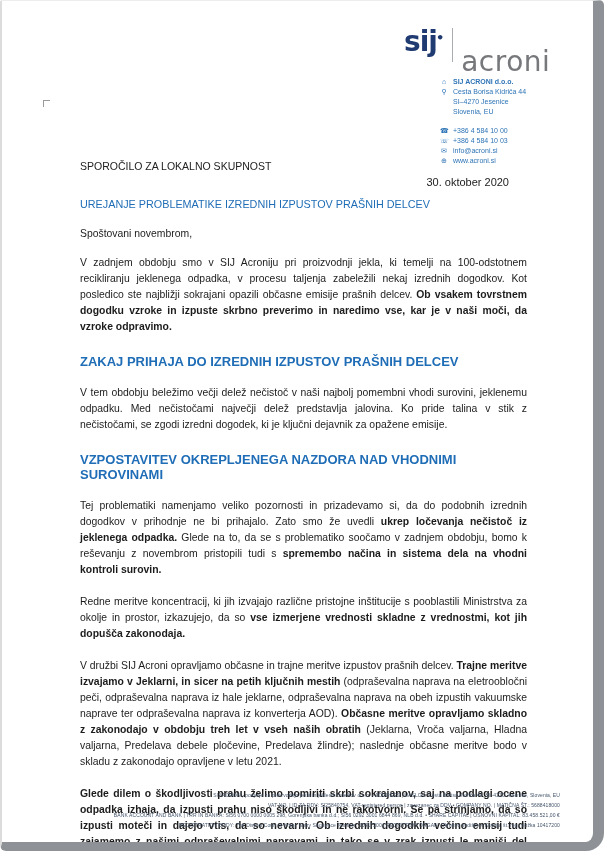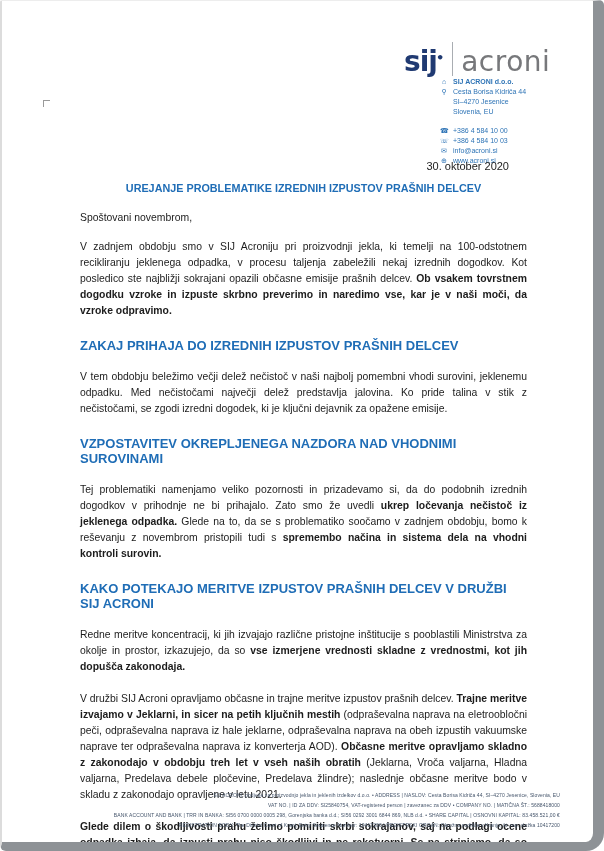--- a/index.html
+++ b/index.html
@@ -11,39 +11,39 @@
     position:absolute;inset:0;pointer-events:none;z-index:5;
     border-left:2px solid #dcdcdc;border-top:1px solid #ededed;
     border-right:11px solid #8e9296;border-bottom:9px solid #8e9296;
     border-radius:2px 5px 18px 6px;
   }
   .crop-mark{
     position:absolute;left:43px;top:100px;width:6px;height:6px;
     border-left:1px solid #9a9a9a;border-top:1px solid #9a9a9a;
   }
   
-  .logo{position:absolute;left:404px;top:28px;display:flex;align-items:flex-end;gap:8px;}
+  .logo{position:absolute;left:404px;top:28px;display:flex;align-items:flex-start;gap:8px;}
   .logo-sij{font-family:"DejaVu Sans",sans-serif;font-weight:bold;font-size:28px;
     color:#203a72;letter-spacing:-1px;line-height:1;}
   .logo-dot{font-size:13px;color:#203a72;position:relative;top:-9px;left:-1px;}
   .logo-divider{width:1px;height:34px;background:#a9adb2;}
   .logo-acroni{font-family:"DejaVu Sans",sans-serif;font-weight:400;font-size:28px;
     color:#77787b;letter-spacing:0.5px;line-height:1;margin-top:20px;}
   
   .contact{position:absolute;left:440px;top:77px;color:#2e74b6;font-size:7px;line-height:10px;}
   .contact-row{display:flex;gap:5px;align-items:flex-start;}
   .contact-row .glyph{width:8px;text-align:center;font-size:7px;flex:none;}
   .contact-row.bold{font-weight:bold;}
   .contact-row.indent{padding-left:13px;}
   .contact-gap{height:9px;}
   
   .doc{position:absolute;left:80px;top:160px;width:447px;}
   .kicker{font-size:10.5px;color:#222;margin:0 0 4px 0;}
   .date-line{text-align:right;padding-right:18px;font-size:11px;margin:0 0 6px 0;}
-  .doc-title{font-size:10.8px;font-weight:bold;color:#1f6db6;margin:10px 0 18px 0;text-align:center;}
+  .doc-title{font-size:10.8px;font-weight:normal;color:#1f6db6;margin:10px 0 18px 0;}
   .salutation{font-size:10.4px;margin:18px 0 0 0;}
   p.body{font-size:10.4px;line-height:16px;text-align:justify;margin:16px 0 0 0;}
   p.body .b{font-weight:bold;}
   h2.sec{font-size:13px;font-weight:bold;color:#1f6db6;margin:19px 0 0 0;}
   p.allbold{font-weight:bold;}
   
   .footer{
     position:absolute;right:44px;bottom:21px;width:500px;text-align:right;
     color:#44546a;font-size:5px;line-height:10px;letter-spacing:0.1px;
   }
@@ -89,29 +89,29 @@
       <span class="glyph">✉</span>
       <span>info@acroni.si</span>
     </div>
     <div class="contact-row">
       <span class="glyph">⊕</span>
       <span>www.acroni.si</span>
     </div>
   </div>
 
   <div class="doc">
+    <p class="kicker">SPOROČILO ZA LOKALNO SKUPNOST</p>
     <p class="date-line">30. oktober 2020</p>
     <h1 class="doc-title">UREJANJE PROBLEMATIKE IZREDNIH IZPUSTOV PRAŠNIH DELCEV</h1>
     <p class="salutation">Spoštovani novembrom,</p>
     <p class="body"><span>V zadnjem obdobju smo v SIJ Acroniju pri proizvodnji jekla, ki temelji na 100-odstotnem recikliranju jeklenega odpadka, v procesu taljenja zabeležili nekaj izrednih dogodkov. Kot posledico ste najbližji sokrajani opazili občasne emisije prašnih delcev. </span><span class="b">Ob vsakem tovrstnem dogodku vzroke in izpuste skrbno preverimo in naredimo vse, kar je v naši moči, da vzroke odpravimo.</span></p>
     <h2 class="sec">ZAKAJ PRIHAJA DO IZREDNIH IZPUSTOV PRAŠNIH DELCEV</h2>
     <p class="body"><span>V tem obdobju beležimo večji delež nečistoč v naši najbolj pomembni vhodi surovini, jeklenemu odpadku. Med nečistočami največji delež predstavlja jalovina. Ko pride talina v stik z nečistočami, se zgodi izredni dogodek, ki je ključni dejavnik za opažene emisije.</span></p>
     <h2 class="sec">VZPOSTAVITEV OKREPLJENEGA NAZDORA NAD VHODNIMI SUROVINAMI</h2>
     <p class="body"><span>Tej problematiki namenjamo veliko pozornosti in prizadevamo si, da do podobnih izrednih dogodkov v prihodnje ne bi prihajalo. Zato smo že uvedli </span><span class="b">ukrep ločevanja nečistoč iz jeklenega odpadka.</span><span> Glede na to, da se s problematiko soočamo v zadnjem obdobju, bomo k reševanju z novembrom pristopili tudi s </span><span class="b">spremembo načina in sistema dela na vhodni kontroli surovin.</span></p>
-    <h2 class="sec">KAKO POTEKAJO MERITVE IZPUSTOV PRAŠNIH DELCEV V DRUŽBI SIJ ACRONI</h2>
     <p class="body"><span>Redne meritve koncentracij, ki jih izvajajo različne pristojne inštitucije s pooblastili Ministrstva za okolje in prostor, izkazujejo, da so </span><span class="b">vse izmerjene vrednosti skladne z vrednostmi, kot jih dopušča zakonodaja.</span></p>
     <p class="body"><span>V družbi SIJ Acroni opravljamo občasne in trajne meritve izpustov prašnih delcev. </span><span class="b">Trajne meritve izvajamo v Jeklarni, in sicer na petih ključnih mestih </span><span>(odpraševalna naprava na eletroobločni peči, odpraševalna naprava iz hale jeklarne, odpraševalna naprava na obeh izpustih vakuumske naprave ter odpraševalna naprava iz konverterja AOD). </span><span class="b">Občasne meritve opravljamo skladno z zakonodajo v obdobju treh let v vseh naših obratih </span><span>(Jeklarna, Vroča valjarna, Hladna valjarna, Predelava debele pločevine, Predelava žlindre); naslednje občasne meritve bodo v skladu z zakonodajo opravljene v letu 2021.</span></p>
     <p class="body allbold"><span class="b">Glede dilem o škodljivosti prahu želimo pomiriti skrbi sokrajanov, saj na podlagi ocene odpadka izhaja, da izpusti prahu niso škodljivi in ne rakotvorni. Se pa strinjamo, da so izpusti moteči in dajejo vtis, da so nevarni. Ob izrednih dogodkih večino emisij tudi zajamemo z našimi odpraševalnimi napravami, in tako se v zrak izpusti le manjši del prahu.</span></p>
   </div>
 
   <div class="footer">
     <div>SIJ ACRONI, podjetje za proizvodnjo jekla in jeklenih izdelkov d.o.o.  •  ADDRESS | NASLOV: Cesta Borisa Kidriča 44, SI–4270 Jesenice, Slovenia, EU</div>
     <div>VAT NO. | ID ZA DDV: SI25840754, VAT-registered person | zavezanec za DDV  •  COMPANY NO. | MATIČNA ŠT.: 5688418000</div>
     <div>BANK ACCOUNT AND BANK | TRR IN BANKA: SI56 0700 0000 0005 298, Gorenjska banka d.d.; SI56 0292 3001 6844 869, NLB d.d.  •  SHARE CAPITAL | OSNOVNI KAPITAL: 83.458.521,00 €</div>
     <div>REGISTRATION BODY: The District Court of Kranj, Entry Sequence Number: 10417200 | REGISTRSKI ORGAN: Okrožno sodišče v Kranju, št. reg. vložka 10417200</div>

